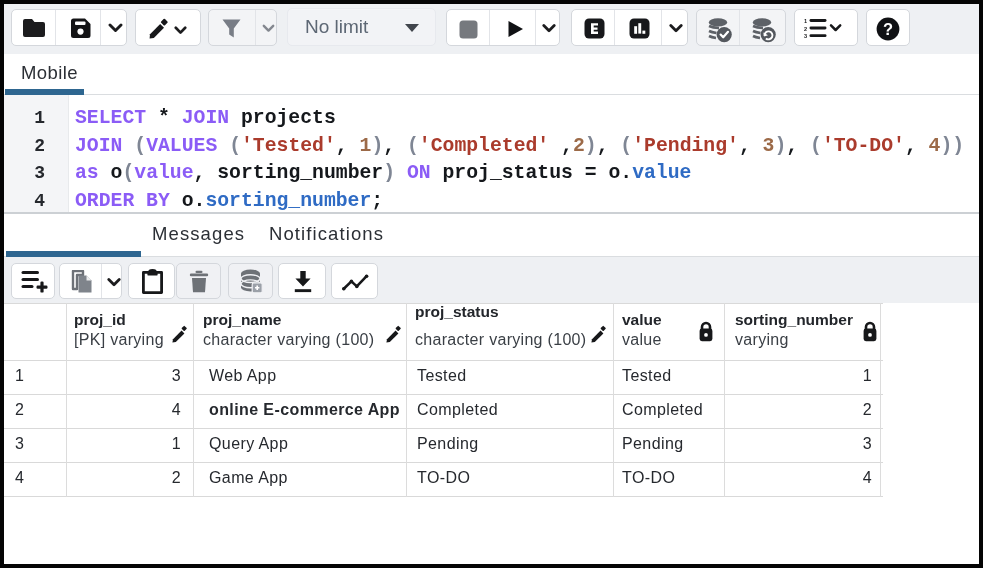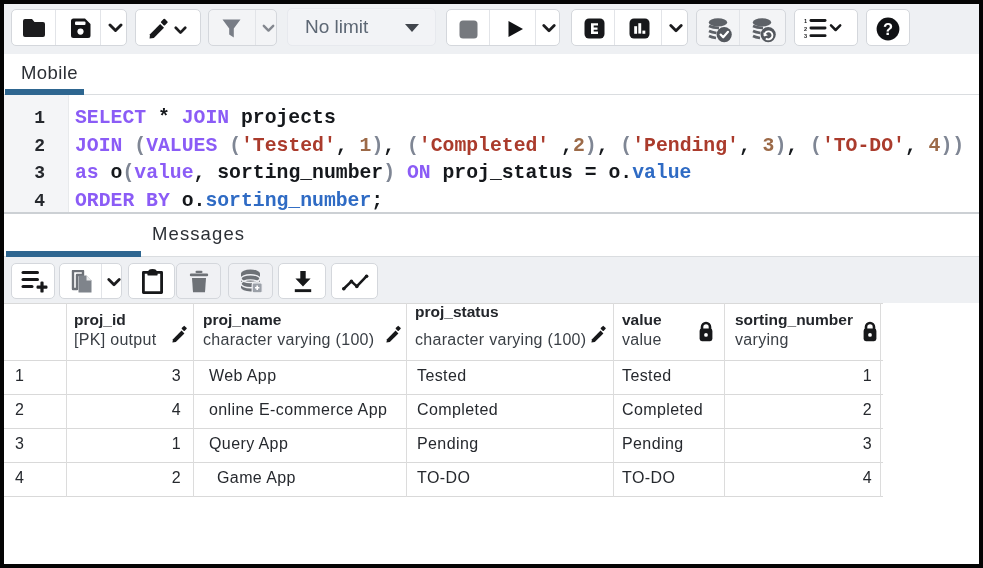--- a/index.html
+++ b/index.html
@@ -179,20 +179,21 @@
     <div id="nums">1<br>2<br>3<br>4</div>
     <div id="code"><span class="k">SELECT</span> * <span class="k">JOIN</span> projects
 <span class="k">JOIN</span> <span class="p">(</span><span class="k">VALUES</span> <span class="p">(</span><span class="s">'Tested'</span>, <span class="n">1</span><span class="p">)</span>, <span class="p">(</span><span class="s">'Completed'</span> ,<span class="n">2</span><span class="p">)</span>, <span class="p">(</span><span class="s">'Pending'</span>, <span class="n">3</span><span class="p">)</span>, <span class="p">(</span><span class="s">'TO-DO'</span>, <span class="n">4</span><span class="p">))</span>
 <span class="k">as</span> o<span class="p">(</span><span class="k">value</span>, sorting_number<span class="p">)</span> <span class="k">ON</span> proj_status = o.<span class="b">value</span>
 <span class="k">ORDER BY</span> o.<span class="b">sorting_number</span>;</div>
   </div>
   <div class="abs" id="sep1"></div>
 
   <div class="abs" id="tabs2">
     <div class="tab" style="left:148px;top:9px;">Messages</div>
+    <div class="tab" style="left:265px;top:9px;">Notifications</div>
     <div class="u2"></div>
   </div>
 
   <div class="abs" id="tb2">
 
     <div class="btn2" style="left:7px;width:44px;">
       <svg class="icn" style="left:9px;top:6px;" width="28" height="23" viewBox="0 0 28 23">
         <rect x="0.5" y="1" width="17.5" height="3" rx="1.5" fill="#17181a"></rect>
         <rect x="0.5" y="8" width="17.5" height="3" rx="1.5" fill="#17181a"></rect>
         <rect x="0.5" y="15" width="12" height="3" rx="1.5" fill="#17181a"></rect>
@@ -266,21 +267,21 @@
     <div class="hline" style="top:159px;"></div>
     <div class="hline" style="top:193px;"></div>
     <div class="vline" style="left:62px;"></div>
     <div class="vline" style="left:189px;"></div>
     <div class="vline" style="left:402px;"></div>
     <div class="vline" style="left:609px;"></div>
     <div class="vline" style="left:720px;"></div>
     <div class="vline" style="left:876px;"></div>
 
     <div class="hl" style="left:70px;top:8px;">proj_id</div>
-    <div class="hs" style="left:70px;top:28px;">[PK] output</div>
+    <div class="hs" style="left:70px;top:28px;">[PK] varying</div>
     <svg class="abs" style="left:168px;top:22px;" width="15" height="19" viewBox="0 0 15 19">
       <path d="M1 14.2 L9.6 5.6 L12.4 8.4 L3.8 17 L0.4 17.6 Z" fill="#17181a"></path>
       <rect x="10.2" y="1.4" width="4" height="4" rx="0.8" transform="rotate(45 12.2 3.4)" fill="#17181a"></rect>
     </svg>
     <div class="hl" style="left:199px;top:8px;">proj_name</div>
     <div class="hs" style="left:199px;top:28px;">character varying (100)</div>
     <svg class="abs" style="left:382px;top:22px;" width="15" height="19" viewBox="0 0 15 19">
       <path d="M1 14.2 L9.6 5.6 L12.4 8.4 L3.8 17 L0.4 17.6 Z" fill="#17181a"></path>
       <rect x="10.2" y="1.4" width="4" height="4" rx="0.8" transform="rotate(45 12.2 3.4)" fill="#17181a"></rect>
     </svg>
@@ -307,34 +308,34 @@
 
     <div class="cell" style="left:11px;top:64px;">1</div>
     <div class="cell num" style="left:100px;top:64px;width:77px;">3</div>
     <div class="cell" style="left:205px;top:64px;">Web App</div>
     <div class="cell" style="left:413px;top:64px;">Tested</div>
     <div class="cell" style="left:618px;top:64px;">Tested</div>
     <div class="cell num" style="left:760px;top:64px;width:108px;">1</div>
 
     <div class="cell" style="left:11px;top:98px;">2</div>
     <div class="cell num" style="left:100px;top:98px;width:77px;">4</div>
-    <div class="cell" style="left:205px;top:98px;">online E-commerce App</div>
+    <div class="cell" style="left:205px;top:98px;font-weight:bold;">online E-commerce App</div>
     <div class="cell" style="left:413px;top:98px;">Completed</div>
     <div class="cell" style="left:618px;top:98px;">Completed</div>
     <div class="cell num" style="left:760px;top:98px;width:108px;">2</div>
 
     <div class="cell" style="left:11px;top:132px;">3</div>
     <div class="cell num" style="left:100px;top:132px;width:77px;">1</div>
     <div class="cell" style="left:205px;top:132px;">Query App</div>
     <div class="cell" style="left:413px;top:132px;">Pending</div>
     <div class="cell" style="left:618px;top:132px;">Pending</div>
     <div class="cell num" style="left:760px;top:132px;width:108px;">3</div>
 
     <div class="cell" style="left:11px;top:166px;">4</div>
     <div class="cell num" style="left:100px;top:166px;width:77px;">2</div>
-    <div class="cell" style="left:205px;top:166px;margin-left:8px;">Game App</div>
+    <div class="cell" style="left:205px;top:166px;">Game App</div>
     <div class="cell" style="left:413px;top:166px;">TO-DO</div>
     <div class="cell" style="left:618px;top:166px;">TO-DO</div>
     <div class="cell num" style="left:760px;top:166px;width:108px;">4</div>
   </div>
 
   <div class="frame"></div>
 </div>
 
 </body></html>

